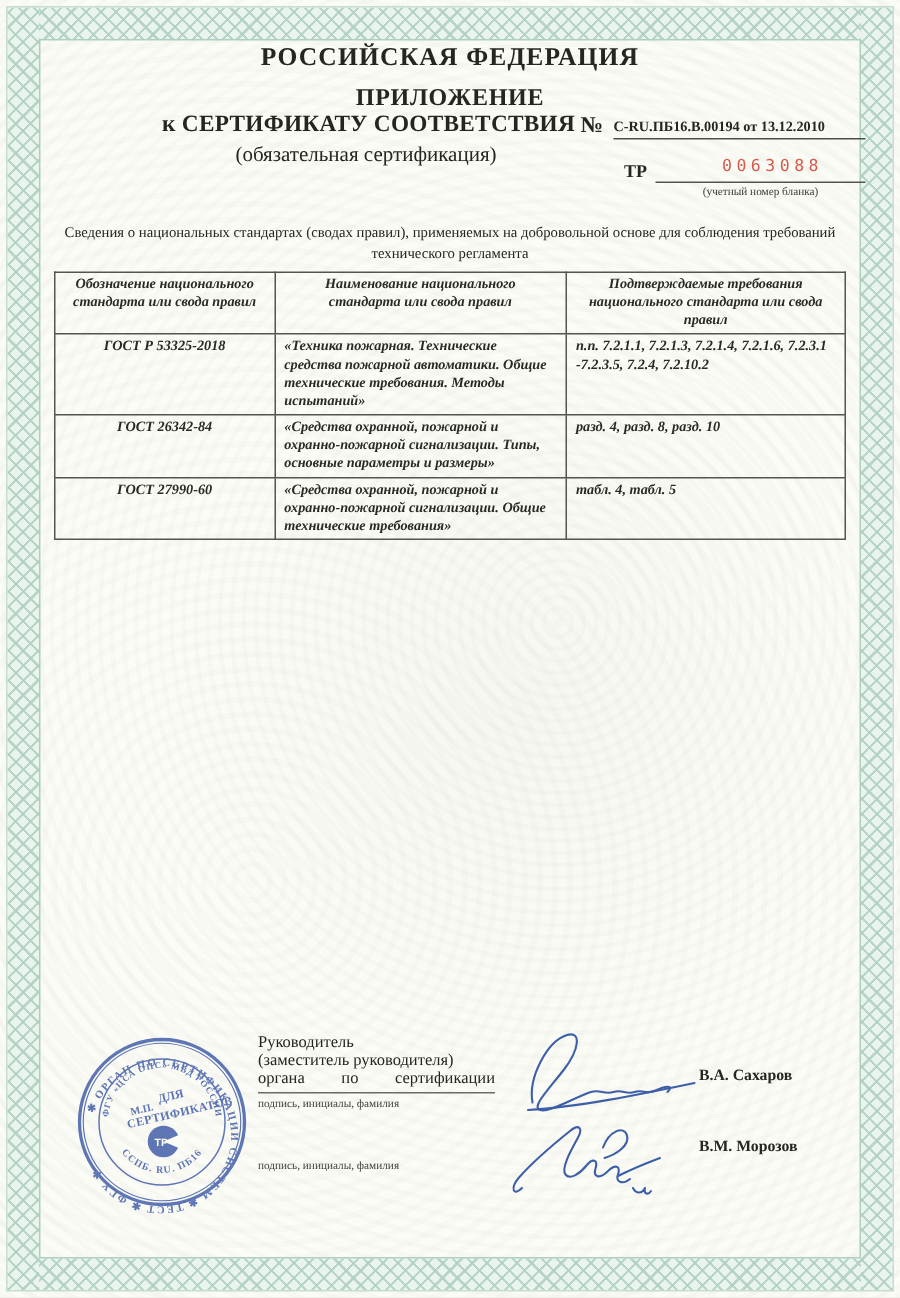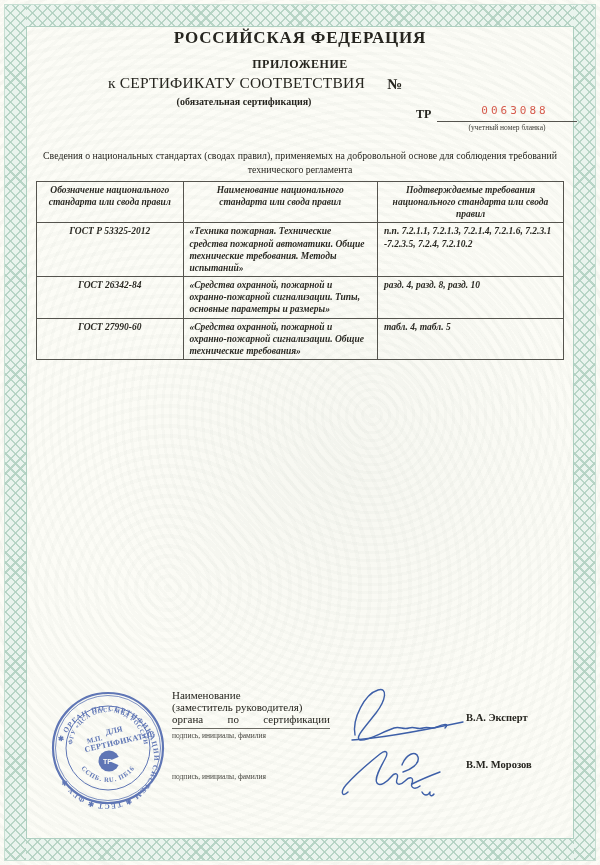--- a/index.html
+++ b/index.html
@@ -19,26 +19,26 @@
       repeating-linear-gradient(45deg, rgba(176,208,192,0.85) 0 1.5px, transparent 1.5px 7px),
       repeating-linear-gradient(-45deg, rgba(176,208,192,0.85) 0 1.5px, transparent 1.5px 7px),
       #eaf4ee;}
   .band-top{top:5px;left:5px;right:5px;height:21px;}
   .band-bottom{bottom:5px;left:5px;right:5px;height:21px;}
   .band-left{top:5px;bottom:5px;left:5px;width:21px;}
   .band-right{top:5px;bottom:5px;right:5px;width:21px;}
   
   .abs{position:absolute;}
   .country{top:28px;left:0;width:600px;text-align:center;font-size:17px;font-weight:bold;letter-spacing:.8px;}
-  .title1{top:57px;left:0;width:600px;text-align:center;font-size:12px;font-weight:bold;letter-spacing:.5px;}
-  .title2{top:74px;left:108px;font-size:15.5px;font-weight:normal;letter-spacing:.2px;}
+  .title1{top:57px;left:0;width:600px;text-align:center;font-size:16px;font-weight:bold;letter-spacing:.5px;}
+  .title2{top:74px;left:108px;font-size:15.5px;font-weight:bold;letter-spacing:.2px;}
   .numsign{top:76px;left:387px;font-size:15px;font-weight:bold;}
   .certnum{top:80px;left:409px;width:168px;font-size:9.5px;font-weight:bold;
            border-bottom:1px solid #4f4e48;padding-bottom:2px;white-space:nowrap;}
-  .subtitle{top:96px;left:108px;width:272px;text-align:center;font-size:10px;font-weight:bold;}
+  .subtitle{top:96px;left:108px;width:272px;text-align:center;font-size:14px;font-weight:normal;}
   .tr-label{top:107px;left:416px;font-size:12px;font-weight:bold;}
   .serial{top:104px;left:455px;width:120px;text-align:center;font-size:11px;color:#d65b4d;
           font-family:"DejaVu Sans Mono",monospace;letter-spacing:3px;}
   .serial-line{top:121px;left:437px;width:140px;border-top:1px solid #55544e;height:0;}
   .serial-caption{top:123px;left:437px;width:140px;text-align:center;font-size:7.5px;color:#3c3b35;}
   
   .intro{top:149px;left:38px;width:524px;text-align:center;font-size:9.8px;font-weight:normal;line-height:1.38;}
   table.std{position:absolute;top:181px;left:36px;width:528px;border-collapse:collapse;
             font-size:9.5px;font-weight:bold;color:#2a2923;}
   table.std th,table.std td{border:1px solid #55544e;padding:2px 6px;vertical-align:top;line-height:1.28;font-style:italic;}
@@ -69,39 +69,40 @@
   <div class="band band-bottom"></div>
   <div class="band band-left"></div>
   <div class="band band-right"></div>
   <div class="frame-outer"></div>
   <div class="frame-inner"></div>
 
   <div class="abs country">РОССИЙСКАЯ ФЕДЕРАЦИЯ</div>
   <div class="abs title1">ПРИЛОЖЕНИЕ</div>
   <div class="abs title2">к СЕРТИФИКАТУ СООТВЕТСТВИЯ</div>
   <div class="abs numsign">№</div>
+  <div class="abs certnum">C-RU.ПБ16.В.00194 от 13.12.2010</div>
   <div class="abs subtitle">(обязательная сертификация)</div>
   <div class="abs tr-label">ТР</div>
   <div class="abs serial">0063088</div>
   <div class="abs serial-line"></div>
   <div class="abs serial-caption">(учетный номер бланка)</div>
 
   <div class="abs intro">Сведения о национальных стандартах (сводах правил), применяемых на добровольной основе для соблюдения требований технического регламента</div>
 
   <table class="std">
     <thead>
       <tr>
         <th>Обозначение национального стандарта или свода правил</th>
         <th>Наименование национального стандарта или свода правил</th>
         <th>Подтверждаемые требования национального стандарта или свода правил</th>
       </tr>
     </thead>
     <tbody>
       <tr>
-        <td class="c1">ГОСТ Р 53325-2012</td>
+        <td class="c1">ГОСТ Р 53325-2018</td>
         <td class="c2">«Техника пожарная. Технические средства пожарной автоматики. Общие технические требования. Методы испытаний»</td>
         <td class="c3">п.п. 7.2.1.1, 7.2.1.3, 7.2.1.4, 7.2.1.6, 7.2.3.1 -7.2.3.5, 7.2.4, 7.2.10.2</td>
       </tr>
       <tr>
         <td class="c1">ГОСТ 26342-84</td>
         <td class="c2">«Средства охранной, пожарной и охранно-пожарной сигнализации. Типы, основные параметры и размеры»</td>
         <td class="c3">разд. 4, разд. 8, разд. 10</td>
       </tr>
       <tr>
         <td class="c1">ГОСТ 27990-60</td>
@@ -134,26 +135,26 @@
       <text x="62" y="48" font-size="8" font-weight="bold" fill="currentColor">ДЛЯ</text>
       <text x="38" y="60" font-size="8" font-weight="bold" fill="currentColor" letter-spacing=".3">СЕРТИФИКАТОВ</text>
     </g>
     <g>
       <circle cx="62" cy="74" r="10.5" fill="currentColor"></circle>
       <polygon points="62,74 76,68 76,80" fill="#fcfcf6"></polygon>
       <text x="56" y="77" font-size="7" font-weight="bold" fill="#fcfcf6" font-family="Liberation Sans, sans-serif">ТР</text>
     </g>
   </svg>
 
-  <div class="abs sig-label role1">Наименование</div>
+  <div class="abs sig-label role1">Руководитель</div>
   <div class="abs sig-label role2">(заместитель руководителя)</div>
   <div class="abs sig-label role3">органа по сертификации</div>
   <div class="abs cap1">подпись, инициалы, фамилия</div>
   <div class="abs cap2">подпись, инициалы, фамилия</div>
-  <div class="abs name1">В.А. Эксперт</div>
+  <div class="abs name1">В.А. Сахаров</div>
   <div class="abs name2">В.М. Морозов</div>
 
   <svg class="abs sig-svg" width="150" height="125" viewBox="0 0 150 125" style="color:#3d5fa8;">
     <g fill="none" stroke="currentColor" stroke-width="1.4" stroke-linecap="round">
       <path d="M 25 55 C 22 38, 35 14, 48 10 C 58 7, 56 20, 46 33 C 36 46, 24 58, 30 60 C 36 62, 52 52, 64 48 C 70 46, 73 50, 79 48 C 85 46, 87 50, 93 48 C 99 46, 101 50, 107 47 C 113 44, 120 43, 115 48"></path>
       <path d="M 22 60 C 55 58, 95 50, 133 42"></path>
     </g>
     <g fill="none" stroke="currentColor" stroke-width="1.4" stroke-linecap="round">
       <path d="M 18 112 C 12 118, 10 112, 16 105 C 24 96, 40 82, 50 74 C 56 69, 59 72, 55 79 C 50 88, 44 99, 47 103 C 50 107, 57 102, 61 97 C 65 92, 69 93, 67 99 C 65 105, 70 106, 75 101 C 80 96, 84 97, 82 103 C 80 108, 85 110, 90 106"></path>
       <path d="M 72 85 C 76 74, 86 70, 88 77 C 90 84, 80 90, 73 92"></path>

